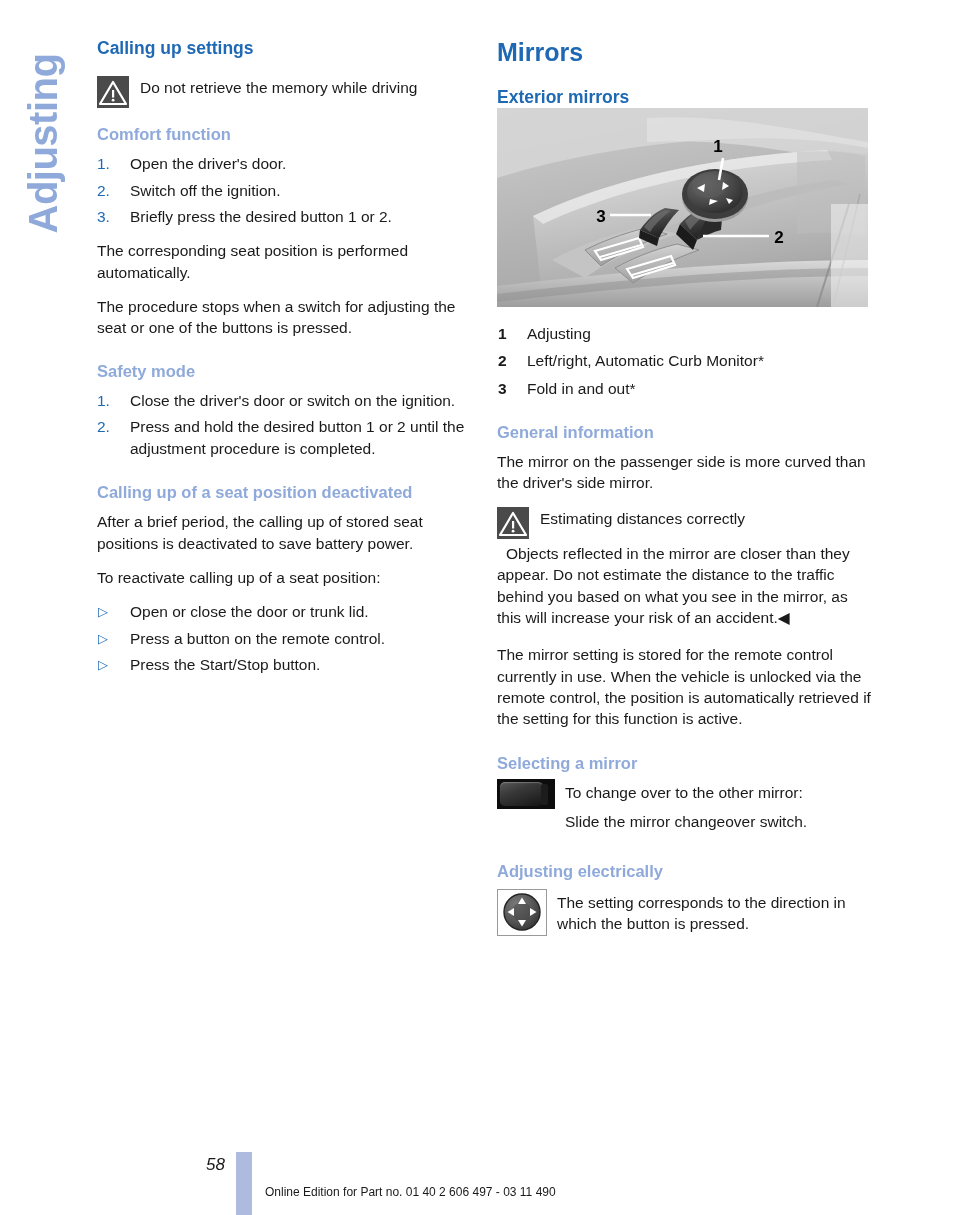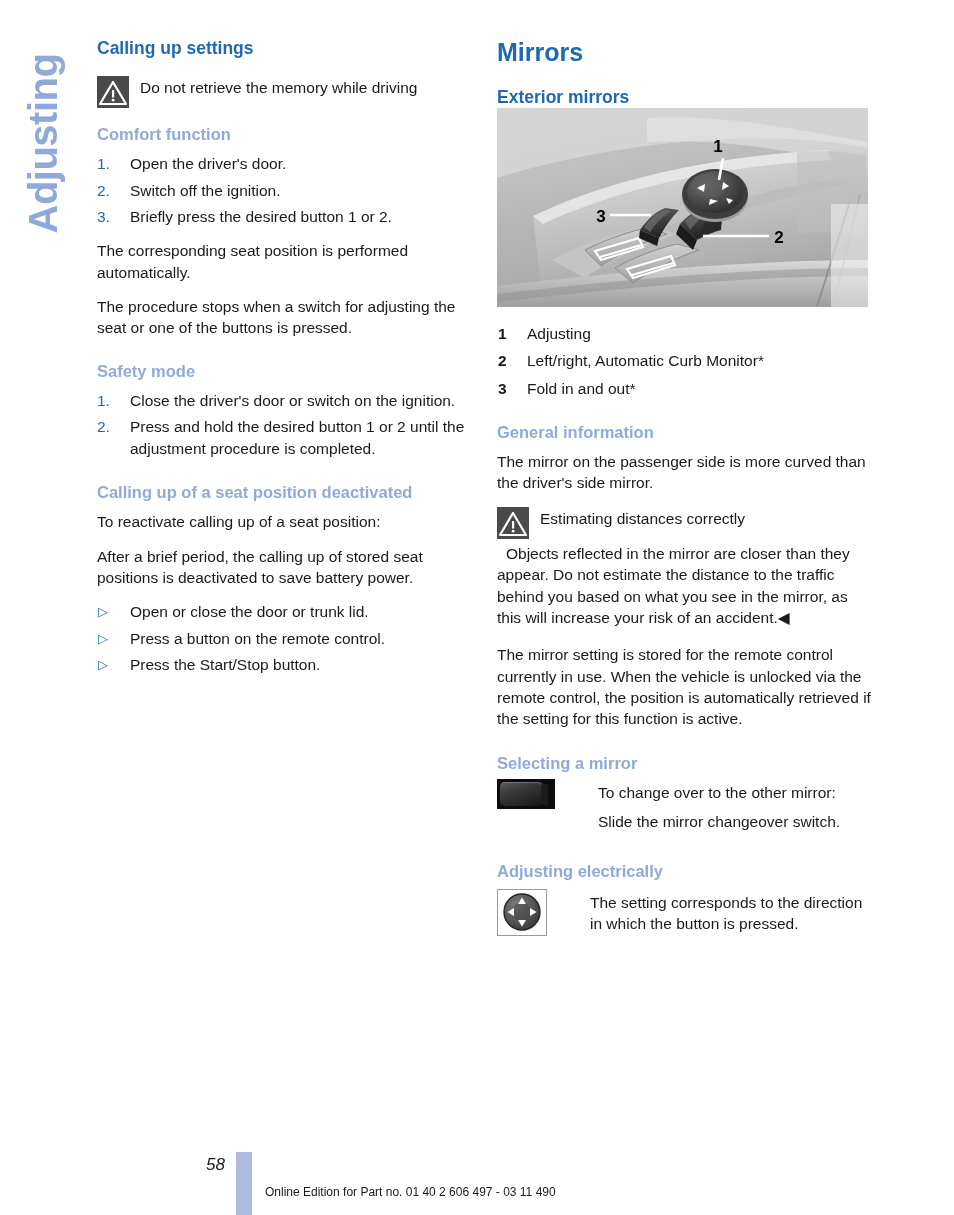--- a/index.html
+++ b/index.html
@@ -158,21 +158,20 @@
     overflow: hidden;
     background: #b6b6b6;
   }
   .figure svg { display: block; }
 
   
   .icon-row {
     display: flex;
     align-items: flex-start;
     margin-bottom: 4px;
-    gap: 33px;
   }
   .icon-row .icon-slot {
     flex: 0 0 auto;
     margin-right: 10px;
   }
   .icon-row .icon-text {
     font-size: 15.5px;
     line-height: 1.38;
     padding-top: 3px;
   }
@@ -283,22 +282,22 @@
       <span class="num">1.</span>
       <span>Close the driver's door or switch on the ignition.</span>
     </li>
     <li>
       <span class="num">2.</span>
       <span>Press and hold the desired button 1 or 2 until the adjustment procedure is completed.</span>
     </li>
   </ol>
 
   <h3 class="h-sub" style="margin-top:23px;">Calling up of a seat position deactivated</h3>
+  <p class="body">After a brief period, the calling up of stored seat positions is deactivated to save battery power.</p>
   <p class="body">To reactivate calling up of a seat position:</p>
-  <p class="body">After a brief period, the calling up of stored seat positions is deactivated to save battery power.</p>
   <ul class="bullets">
     <li>
       <span class="tri">▷</span>
       <span>Open or close the door or trunk lid.</span>
     </li>
     <li>
       <span class="tri">▷</span>
       <span>Press a button on the remote control.</span>
     </li>
     <li>

